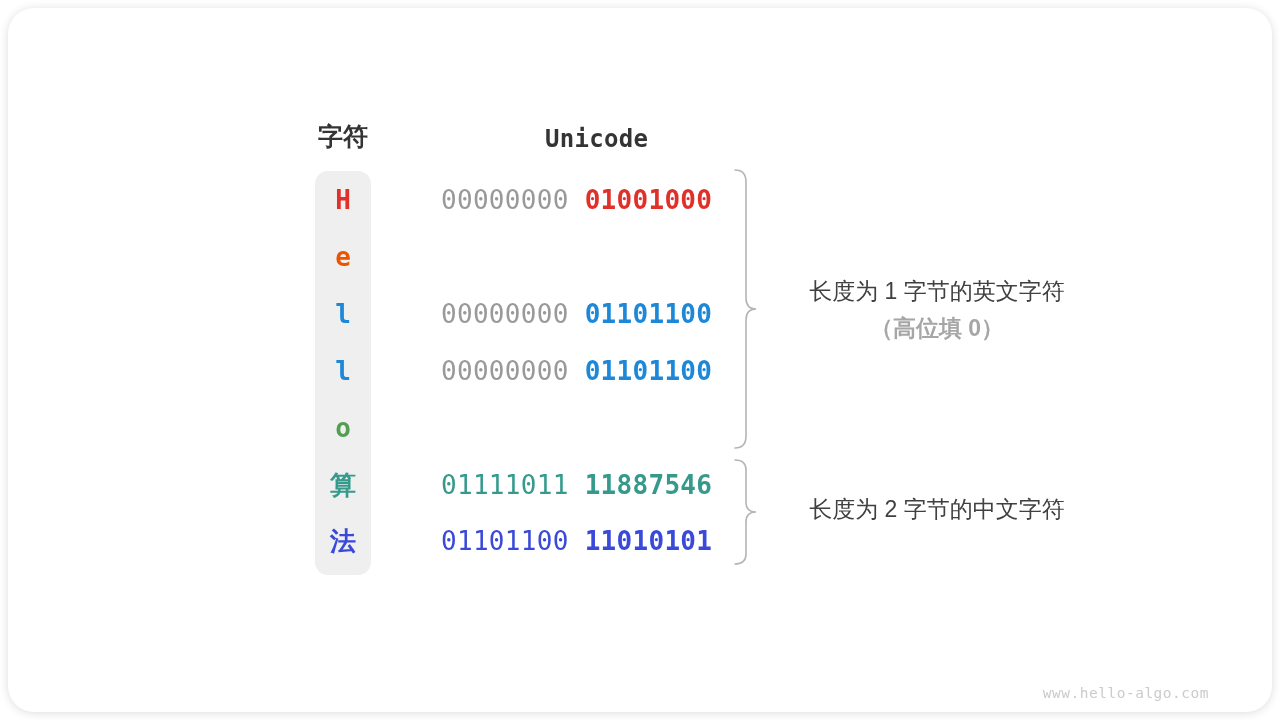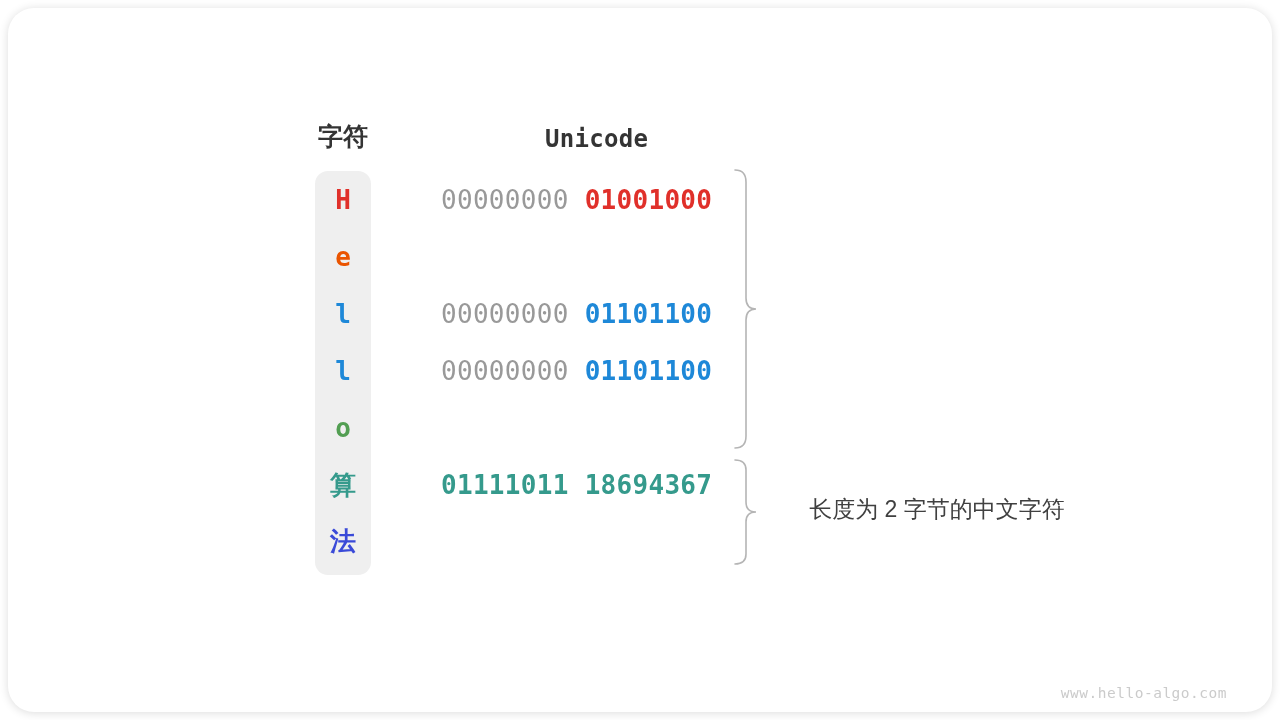--- a/index.html
+++ b/index.html
@@ -36,42 +36,42 @@
     position: absolute; left: 307px; width: 56px; height: 40px;
     text-align: center; line-height: 40px;
     font-size: 26px; font-weight: bold;
   }
   .binary-cell {
     position: absolute; left: 433px; height: 40px; line-height: 40px;
     font-size: 26px; letter-spacing: 0.3px; white-space: pre;
   }
   .binary-cell .high { font-weight: normal; }
   .binary-cell .low  { font-weight: bold; margin-left: 16px; margin-top: 24px; }
-  .binary-cell.cjk-row .high { font-weight: bold; }
+  .binary-cell.cjk-row .high { font-weight: normal; }
 
   .r0 { top: 172px; } .r1 { top: 229px; } .r2 { top: 286px; }
   .r3 { top: 343px; } .r4 { top: 400px; } .r5 { top: 457px; }
   .r6 { top: 513px; }
 
   .brace { position: absolute; }
 
   .annotation-1 {
     position: absolute; left: 757px; top: 268px; width: 344px;
     text-align: center;
   }
   .annotation-1 .line1 { font-size: 23px; color: #404040; line-height: 30px; }
   .annotation-1 .line2 { font-size: 23px; color: #a6a6a6; font-weight: bold; line-height: 30px; margin-top: 7px; }
 
   .annotation-2 {
     position: absolute; left: 757px; top: 486px; width: 344px;
     text-align: center; font-size: 23px; color: #404040; line-height: 30px;
   }
 
   .watermark {
-    position: absolute; right: 45px; top: 677px;
+    position: absolute; right: 63px; top: 677px;
     font-size: 14.5px; color: #cbcbcb; letter-spacing: 0.5px;
   }
 </style>
 </head>
 <body>
 
 <div class="card">
 
   <div class="col-header-char">字符</div>
   <div class="col-header-unicode mono">Unicode</div>
@@ -85,30 +85,35 @@
 
   <div class="char-cell mono r2" style="color: rgb(30, 136, 216);">l</div>
   <div class="binary-cell mono r2"><span class="high" style="color: rgb(153, 153, 153);">00000000</span><span class="low" style="color: rgb(30, 136, 216);">01101100</span></div>
 
   <div class="char-cell mono r3" style="color: rgb(30, 136, 216);">l</div>
   <div class="binary-cell mono r3"><span class="high" style="color: rgb(153, 153, 153);">00000000</span><span class="low" style="color: rgb(30, 136, 216);">01101100</span></div>
 
   <div class="char-cell mono r4" style="color: rgb(82, 158, 82);">o</div>
 
   <div class="char-cell mono r5" style="color: rgb(53, 154, 140);">算</div>
-  <div class="binary-cell mono cjk-row r5"><span class="high" style="color: rgb(53, 154, 140);">01111011</span><span class="low" style="color: rgb(53, 154, 140);">18694367</span></div>
+  <div class="binary-cell mono cjk-row r5"><span class="high" style="color: rgb(53, 154, 140);">01111011</span><span class="low" style="color: rgb(53, 154, 140);">11887546</span></div>
 
   <div class="char-cell mono r6" style="color: rgb(58, 74, 216);">法</div>
+  <div class="binary-cell mono cjk-row r6"><span class="high" style="color: rgb(58, 74, 216);">01101100</span><span class="low" style="color: rgb(58, 74, 216);">11010101</span></div>
 
   <svg class="brace" style="left:720px; top:155px;" width="36" height="292" viewBox="0 0 36 292">
     <path d="M 7 7 Q 18 7 18 19 L 18 135 Q 18 146 28 146 Q 18 146 18 157 L 18 273 Q 18 285 7 285" fill="none" stroke="#b5b5b5" stroke-width="1.6" stroke-linecap="round"></path>
   </svg>
 
   <svg class="brace" style="left:720px; top:445px;" width="36" height="118" viewBox="0 0 36 118">
     <path d="M 7 7 Q 18 7 18 17 L 18 49 Q 18 59 28 59 Q 18 59 18 69 L 18 101 Q 18 111 7 111" fill="none" stroke="#b5b5b5" stroke-width="1.6" stroke-linecap="round"></path>
   </svg>
 
+  <div class="annotation-1">
+    <div class="line1">长度为 1 字节的英文字符</div>
+    <div class="line2">（高位填 0）</div>
+  </div>
 
   <div class="annotation-2">长度为 2 字节的中文字符</div>
 
   <div class="watermark mono">www.hello-algo.com</div>
 
 </div>
 
 </body></html>

